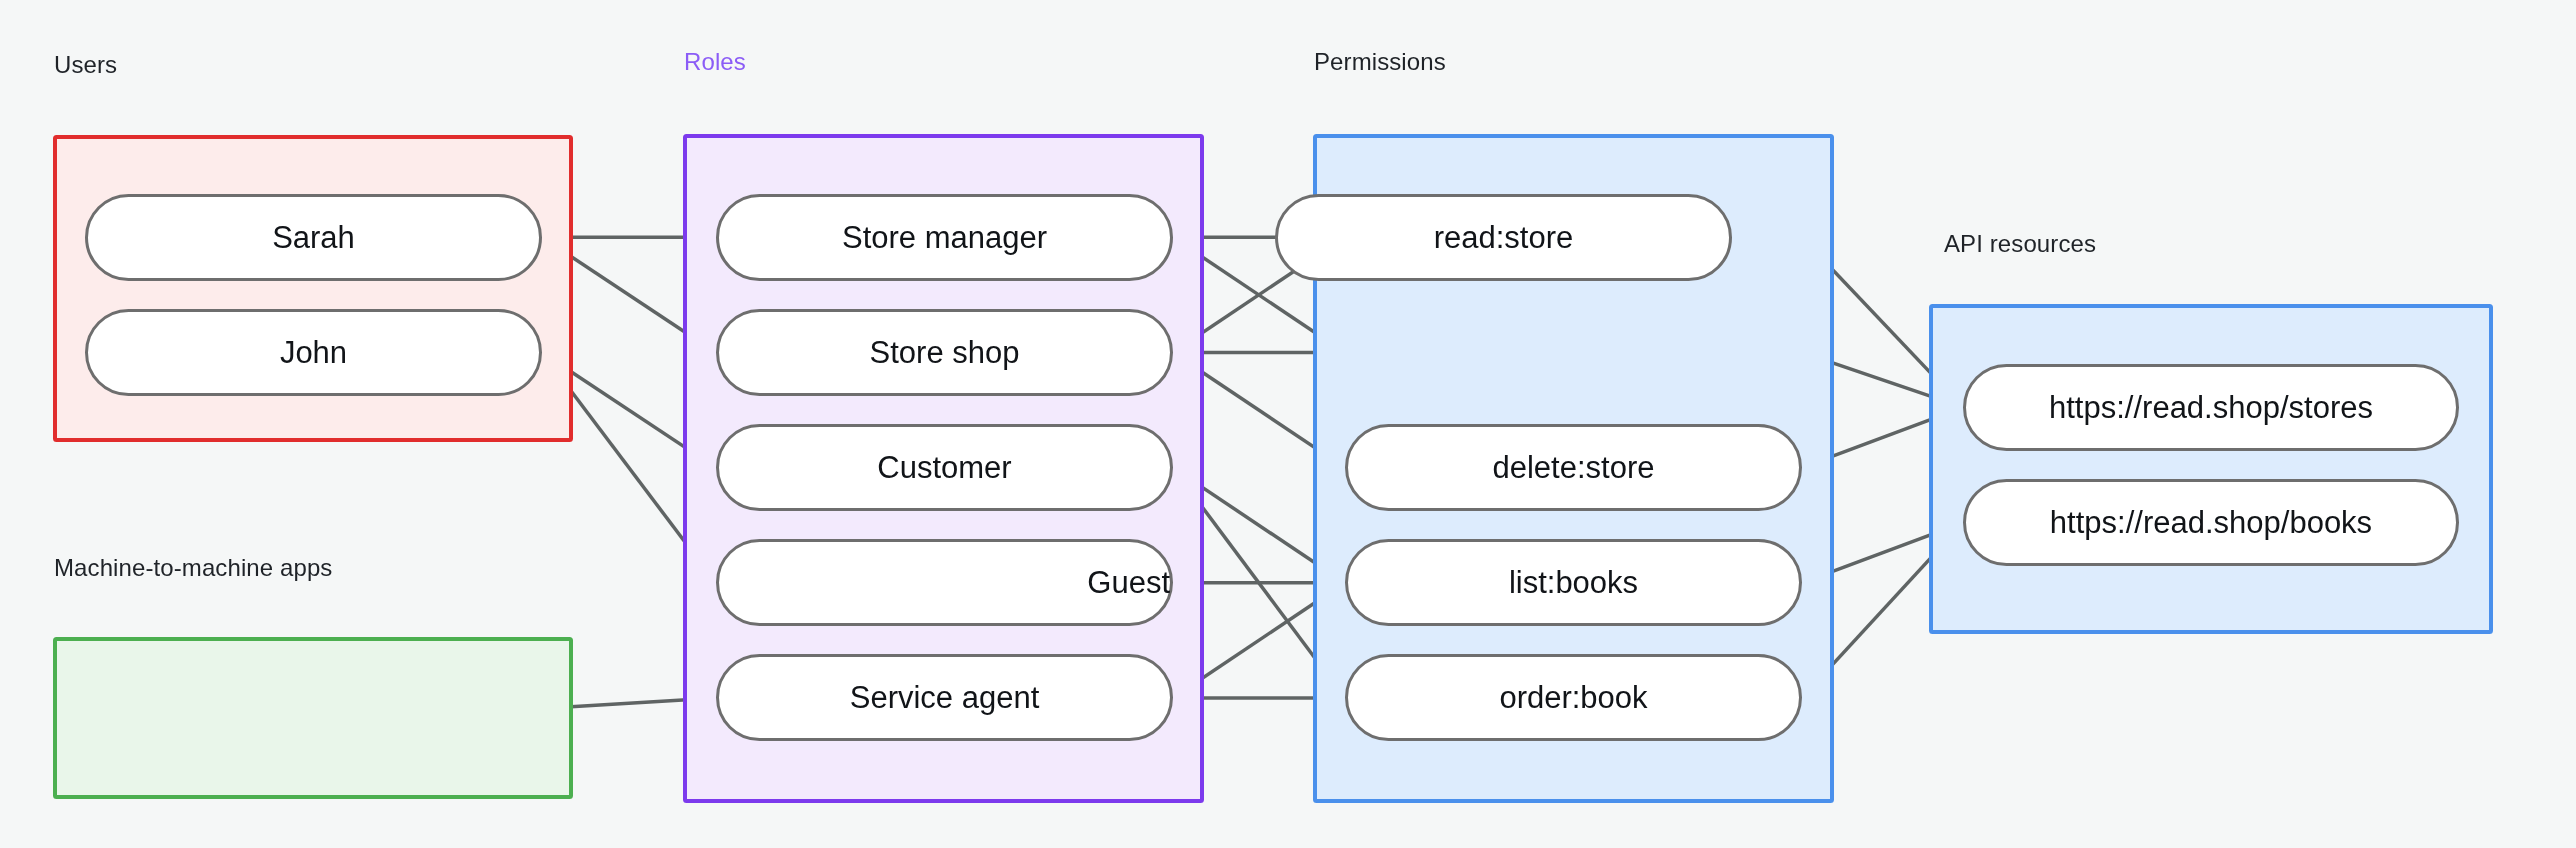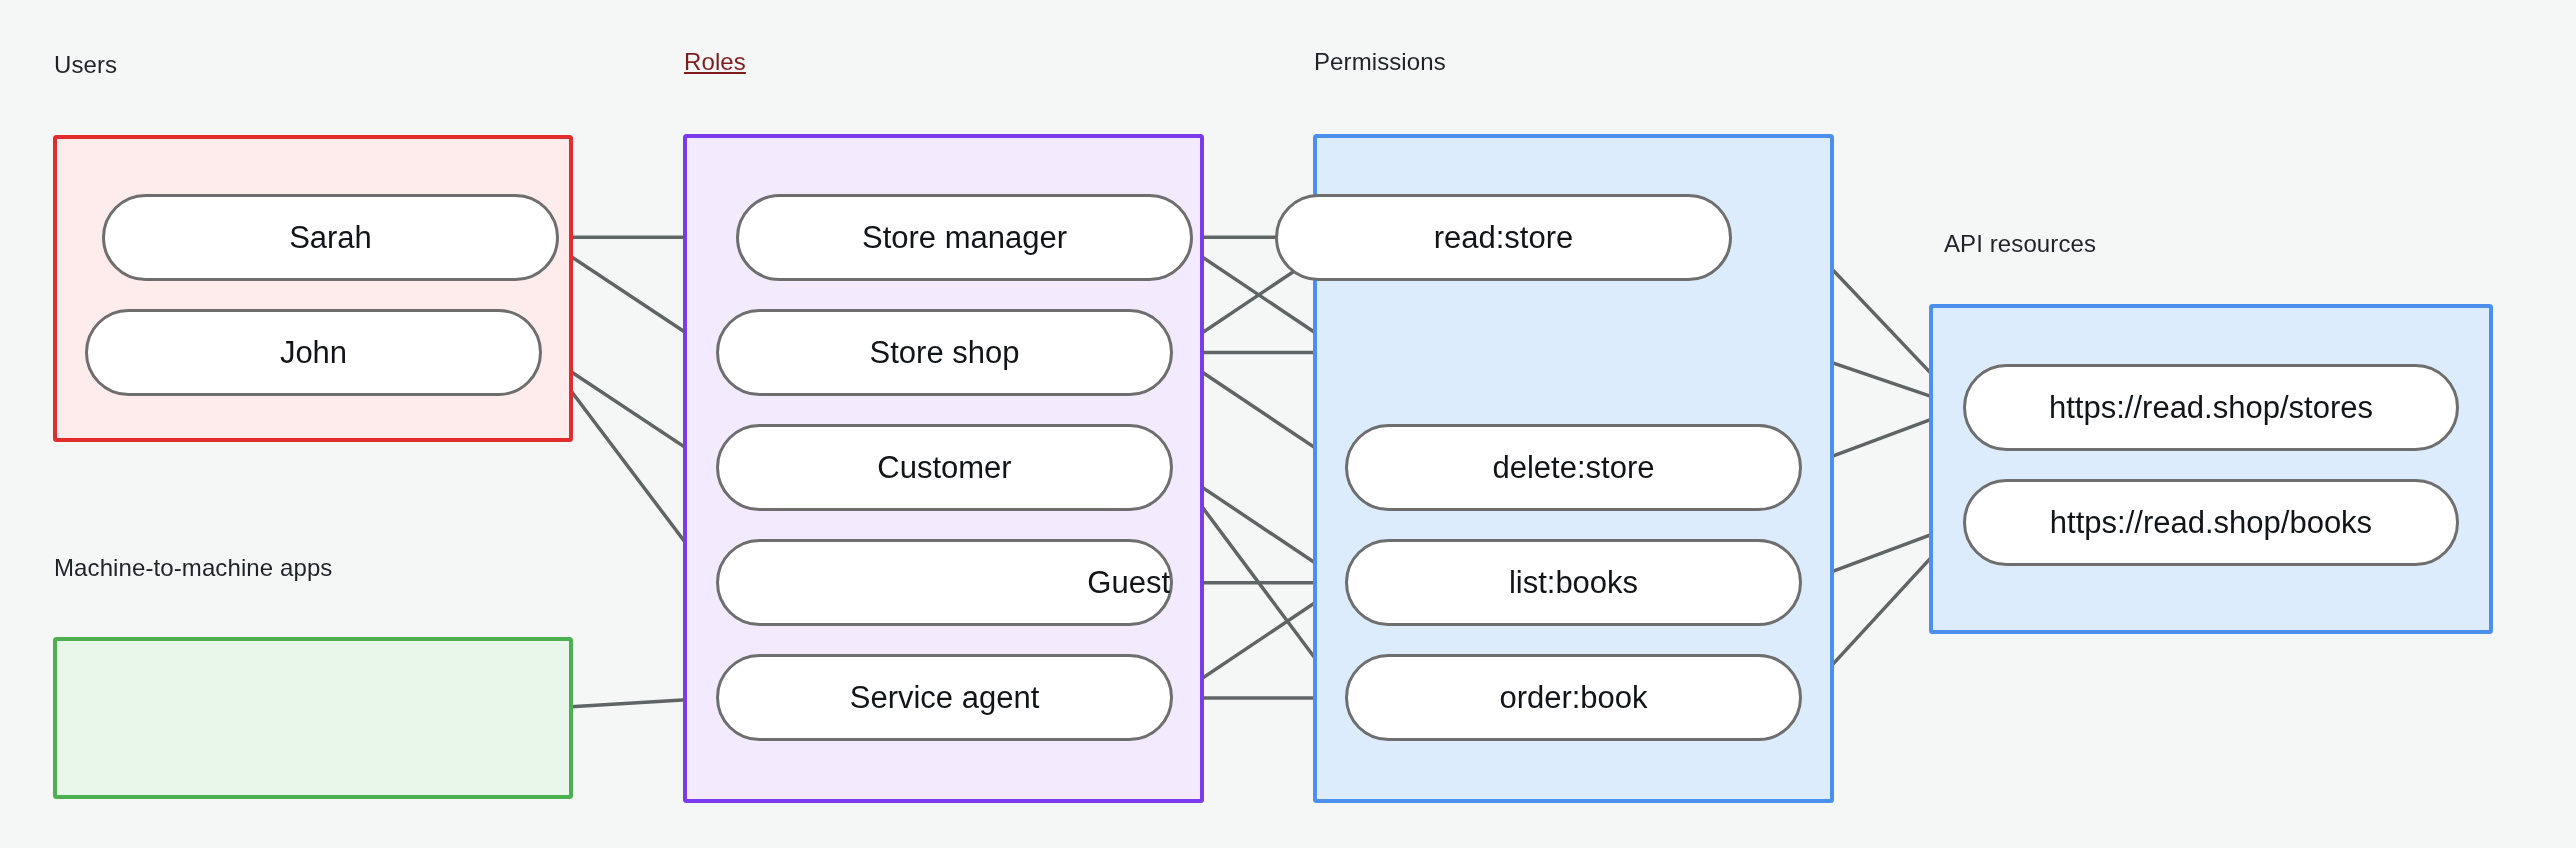--- a/index.html
+++ b/index.html
@@ -85,31 +85,31 @@
       <circle cx="1541" cy="272" r="11" fill="#5f6464"></circle>
       <circle cx="1541" cy="404" r="11" fill="#5f6464"></circle>
       <circle cx="1541" cy="536" r="11" fill="#5f6464"></circle>
       <circle cx="1541" cy="668" r="11" fill="#5f6464"></circle>
       <circle cx="1541" cy="800" r="11" fill="#5f6464"></circle>
       <circle cx="2250" cy="467" r="11" fill="#5f6464"></circle>
       <circle cx="2250" cy="599" r="11" fill="#5f6464"></circle>
     </svg>
 <div class="group-box" style="left: 53px; top: 135px; width: 520px; height: 307px; border-color: rgb(225, 45, 45); background: rgb(253, 236, 235);"></div>
     <div class="group-title" style="left: 54px; top: 51px; color: rgb(31, 35, 40);">Users</div>
-    <div class="node-pill" style="left: 102px; top: 194px; width: 457px; height: 87px; border-color: rgb(110, 110, 110); background: rgb(255, 255, 255);">
+    <div class="node-pill" style="left: 85px; top: 194px; width: 457px; height: 87px; border-color: rgb(110, 110, 110); background: rgb(255, 255, 255);">
       <span class="node-label">Sarah</span>
     </div>
     <div class="node-pill" style="left: 85px; top: 309px; width: 457px; height: 87px; border-color: rgb(110, 110, 110); background: rgb(255, 255, 255);">
       <span class="node-label">John</span>
     </div>
     <div class="group-box" style="left: 53px; top: 637px; width: 520px; height: 162px; border-color: rgb(76, 175, 80); background: rgb(233, 246, 234);"></div>
     <div class="group-title" style="left: 54px; top: 554px; color: rgb(31, 35, 40);">Machine-to-machine apps</div>
     <div class="group-box" style="left: 683px; top: 134px; width: 521px; height: 669px; border-color: rgb(124, 58, 237); background: rgb(243, 234, 253);"></div>
-    <div class="group-title" style="left: 684px; top: 48px; color: #7f1d1d; text-decoration: underline;">Roles</div>
-    <div class="node-pill" style="left: 736px; top: 194px; width: 457px; height: 87px; border-color: rgb(110, 110, 110); background: rgb(255, 255, 255);">
+    <div class="group-title" style="left: 684px; top: 48px; color: #8b5cf6;">Roles</div>
+    <div class="node-pill" style="left: 716px; top: 194px; width: 457px; height: 87px; border-color: rgb(110, 110, 110); background: rgb(255, 255, 255);">
       <span class="node-label">Store manager</span>
     </div>
     <div class="node-pill" style="left: 716px; top: 309px; width: 457px; height: 87px; border-color: rgb(110, 110, 110); background: rgb(255, 255, 255);">
       <span class="node-label">Store shop</span>
     </div>
     <div class="node-pill" style="left: 716px; top: 424px; width: 457px; height: 87px; border-color: rgb(110, 110, 110); background: rgb(255, 255, 255);">
       <span class="node-label">Customer</span>
     </div>
     <div class="node-pill" style="left: 716px; top: 539px; width: 457px; height: 87px; border-color: rgb(110, 110, 110); background: rgb(255, 255, 255); justify-content: flex-end;">
       <span class="node-label">Guest</span>

